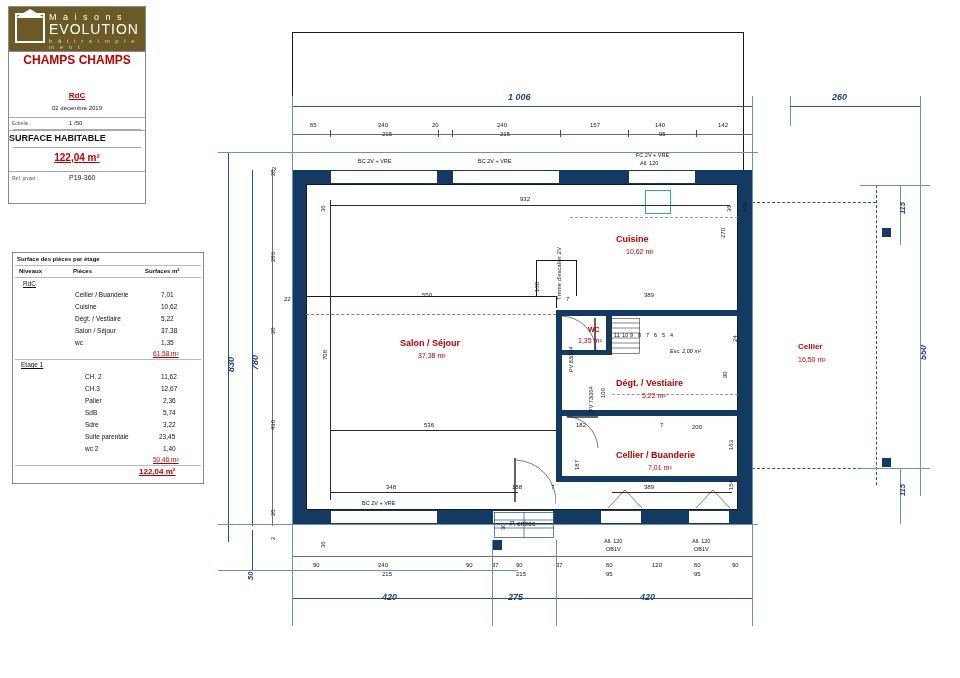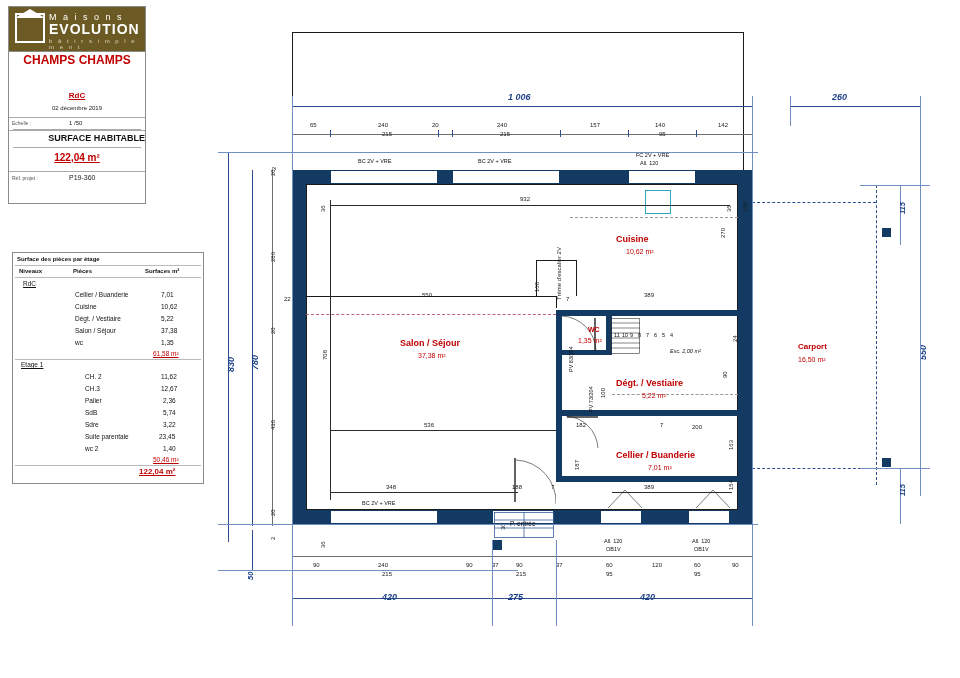--- a/index.html
+++ b/index.html
@@ -9,32 +9,32 @@
 
   
   #titleblock{left:8px;top:6px;width:136px;height:196px;border:1px solid #8a8a8a;background:#fff;}
   #logo{position:absolute;left:0;top:0;width:136px;height:44px;background:#6b5a23;
         border-bottom:1px solid #8a8a8a;overflow:hidden;}
   #logo .lg-house{position:absolute;left:6px;top:6px;width:30px;height:30px;
         border:2px solid #fff;box-sizing:border-box;}
   #logo .lg-roof{position:absolute;left:6px;top:2px;width:0;height:0;
         border-left:15px solid transparent;border-right:15px solid transparent;border-bottom:9px solid #fff;}
   #logo .lg-m{position:absolute;left:40px;top:5px;color:#fff;font-size:9px;letter-spacing:2px;}
-  #logo .lg-e{position:absolute;left:40px;top:14px;color:#fff;font-size:14px;font-weight:bold;letter-spacing:1px;}
+  #logo .lg-e{position:absolute;left:40px;top:14px;color:#fff;font-size:14px;font-weight:normal;letter-spacing:1px;}
   #logo .lg-s{position:absolute;left:40px;top:31px;color:#d9d2b8;font-size:6px;letter-spacing:2px;}
 
   #tb-name{position:absolute;left:0;top:46px;width:136px;text-align:center;
            color:#c00000;font-weight:bold;font-size:12px;}
   #tb-rdc{position:absolute;left:0;top:84px;width:136px;text-align:center;font-size:8px;
           font-weight:bold;color:#c00000;text-decoration:underline;}
   #tb-date{position:absolute;left:0;top:98px;width:136px;text-align:center;font-size:6px;color:#222;}
   #tb-echrow{position:absolute;left:0;top:110px;width:136px;height:12px;border-top:1px solid #aaa;border-bottom:1px solid #aaa;}
   #tb-echrow .l{position:absolute;left:3px;top:2px;font-size:5px;color:#555;}
   #tb-echrow .v{position:absolute;left:60px;top:2px;font-size:6px;color:#222;}
-  #tb-surf{position:absolute;left:0;top:126px;width:136px;text-align:right;font-size:9px;font-weight:bold;color:#111;}
+  #tb-surf{position:absolute;left:0;top:126px;width:136px;text-align:left;font-size:9px;font-weight:bold;color:#111;}
   #tb-surfline{position:absolute;left:4px;top:122px;width:128px;border-top:1px solid #aaa;}
   #tb-surfline2{position:absolute;left:4px;top:140px;width:128px;border-top:1px solid #aaa;}
   #tb-value{position:absolute;left:0;top:145px;width:136px;text-align:center;font-size:10px;
             font-weight:bold;color:#c00000;text-decoration:underline;}
   #tb-refrow{position:absolute;left:0;top:164px;width:136px;height:14px;border-top:1px solid #aaa;}
   #tb-refrow .l{position:absolute;left:3px;top:3px;font-size:5px;color:#555;}
   #tb-refrow .v{position:absolute;left:60px;top:2px;font-size:7px;color:#222;}
 
   
   #surftable{left:12px;top:252px;width:190px;height:230px;border:1px solid #8a8a8a;background:#fff;}
@@ -388,21 +388,21 @@
 
   <div class="lbl-red-s" style="left:588px;top:326px;">WC</div>
   <div class="lbl-area" style="left:578px;top:337px;">1,35 m²</div>
 
   <div class="lbl-red" style="left:616px;top:378px;">Dégt. / Vestiaire</div>
   <div class="lbl-area" style="left:642px;top:392px;">5,22 m²</div>
 
   <div class="lbl-red" style="left:616px;top:450px;">Cellier / Buanderie</div>
   <div class="lbl-area" style="left:648px;top:464px;">7,01 m²</div>
 
-  <div class="lbl-red-s" style="left:798px;top:342px;font-size:8px;">Carport</div>
+  <div class="lbl-red-s" style="left:798px;top:342px;font-size:8px;">Cellier</div>
   <div class="lbl-area" style="left:798px;top:356px;">16,50 m²</div>
 
   <div class="lbl-blk" style="left:358px;top:158px;">BC 2V + VRE</div>
   <div class="lbl-blk" style="left:478px;top:158px;">BC 2V + VRE</div>
   <div class="lbl-blk" style="left:636px;top:152px;">FC 2V + VRE</div>
   <div class="lbl-blk" style="left:640px;top:160px;">All. 120</div>
   <div class="lbl-blk" style="left:362px;top:500px;">BC 2V + VRE</div>
   <div class="lbl-blk" style="left:510px;top:520px;font-size:6.5px;">P. entrée</div>
   <div class="lbl-blk" style="left:604px;top:538px;">All. 120</div>
   <div class="lbl-blk" style="left:606px;top:546px;">OB1V</div>

